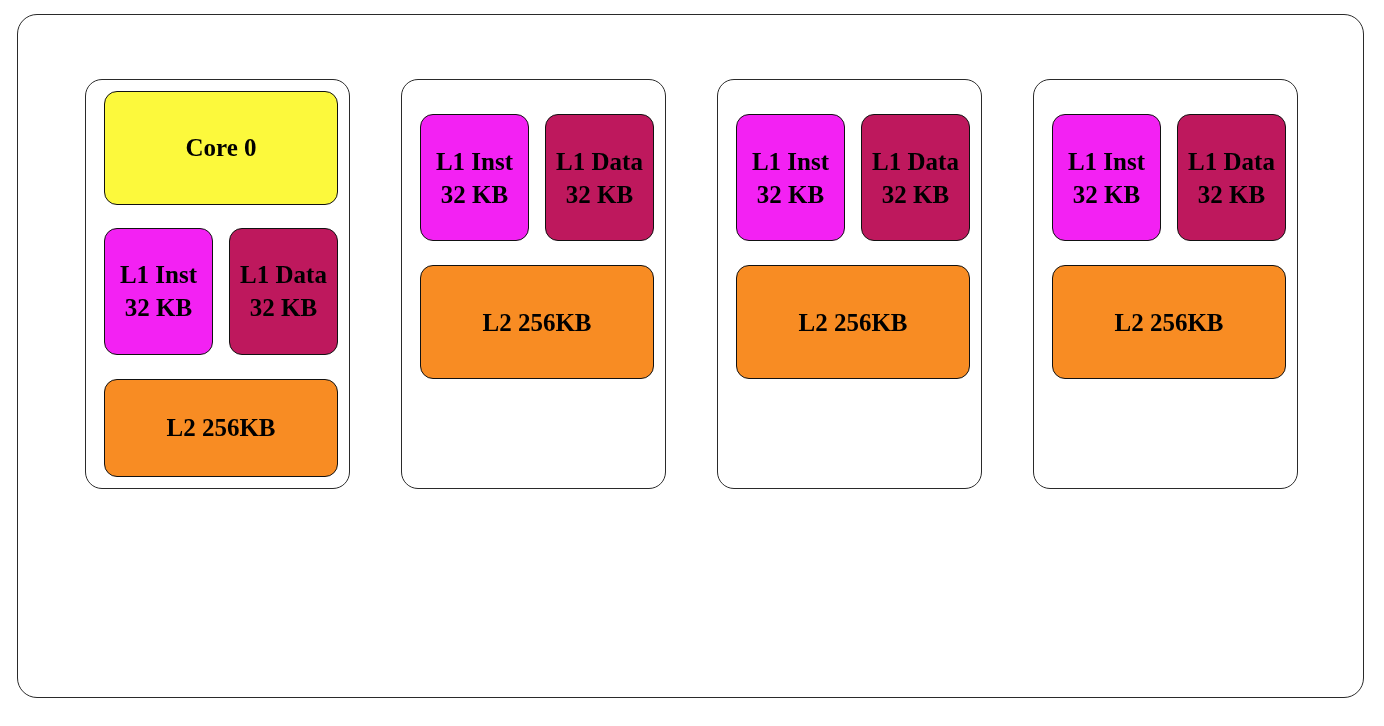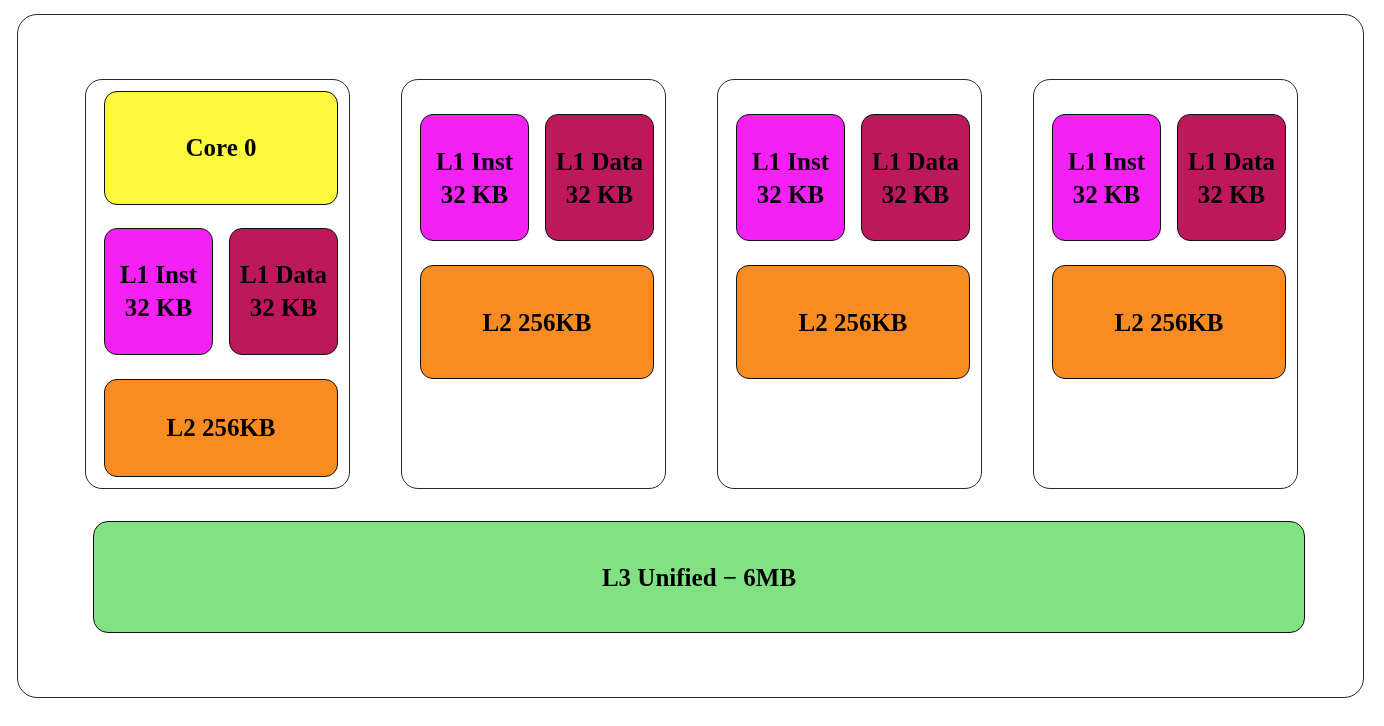--- a/index.html
+++ b/index.html
@@ -158,17 +158,14 @@
           <span>32 KB</span>
         </div>
       </div>
       <div class="box l2-box">
         <span>L2 256KB</span>
       </div>
     </div>
 
   </div>
 
-  <div class="box l3-box">
-    <span>L3 Unified − 6MB</span>
-  </div>
 
 </div>
 
 </body></html>

